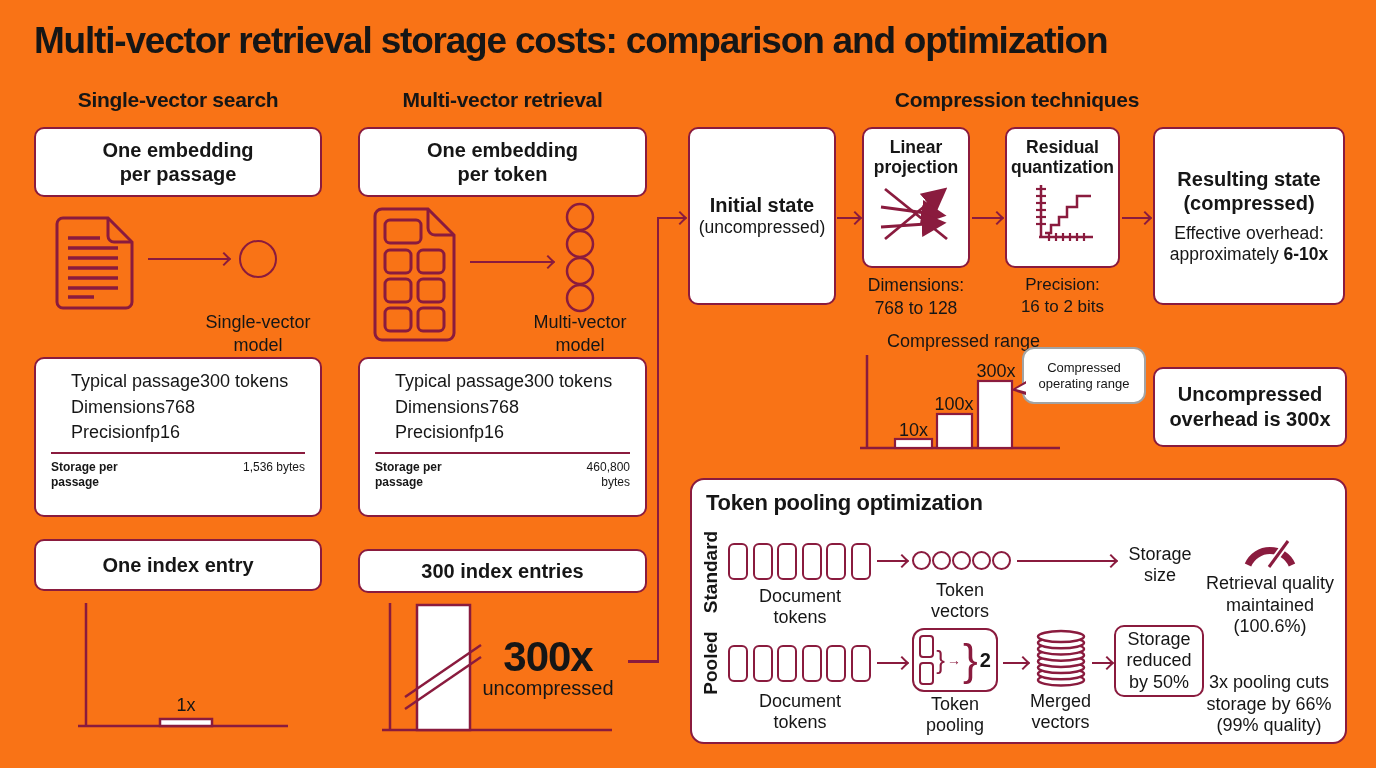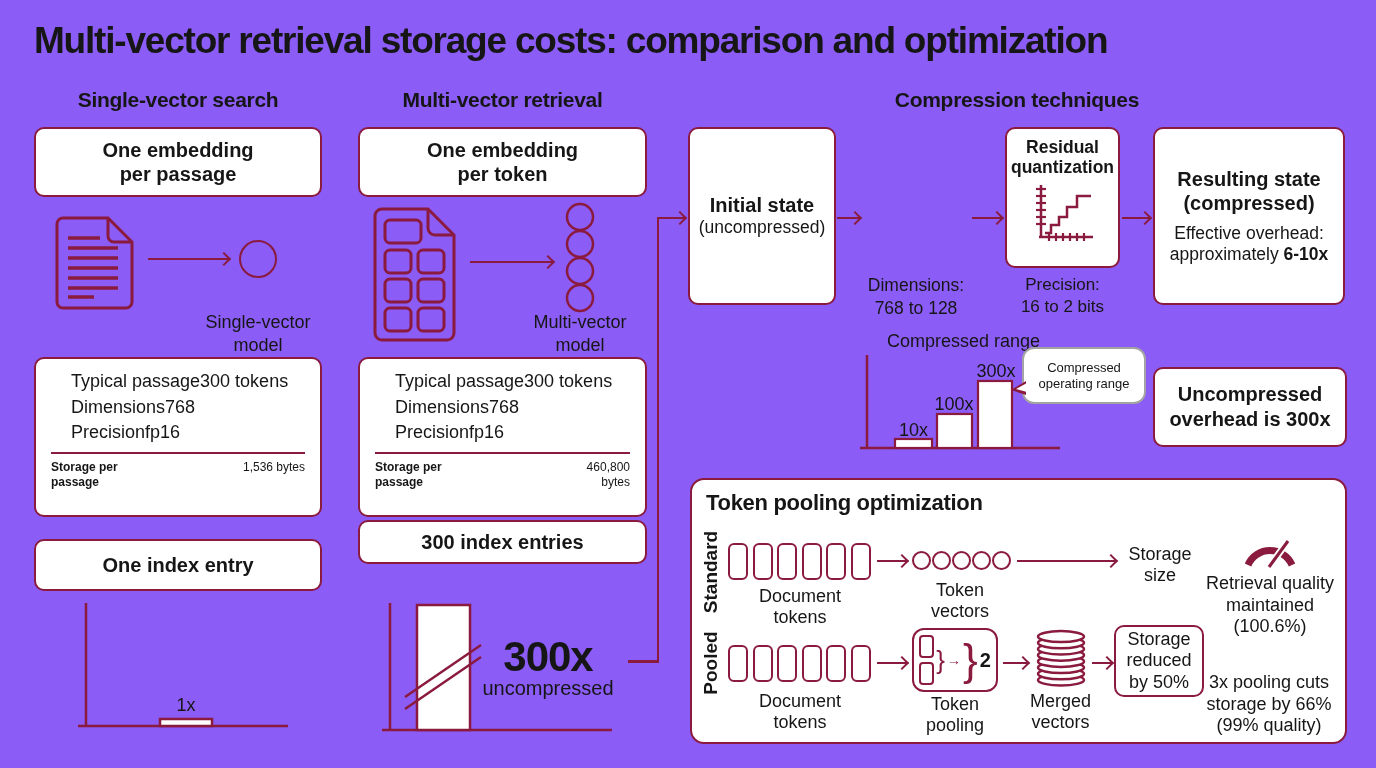--- a/index.html
+++ b/index.html
@@ -1,16 +1,16 @@
 <!DOCTYPE html>
 <html><head>
 <meta charset="utf-8">
 <style>
   html,body{margin:0;padding:0;background:#ffffff;}
-  #canvas{position:relative;width:1376px;height:768px;background:#8b5cf6;overflow:hidden;
+  #canvas{position:relative;width:1376px;height:768px;background:#f97316;overflow:hidden;
           font-family:"Liberation Sans",sans-serif;color:#161616;}
   .t{white-space:pre-line;}
   .abs{position:absolute;}
   .maroon{color:#8a1b3e;}
   .rbox{position:absolute;box-sizing:border-box;border:2.5px solid #8a1b3e;border-radius:10px;background:#fff;}
   .center-flex{display:flex;align-items:center;justify-content:center;text-align:center;}
   .col-flex{display:flex;flex-direction:column;align-items:center;justify-content:center;text-align:center;}
   .hdr{position:absolute;font-weight:bold;font-size:21px;text-align:center;letter-spacing:-0.3px;}
   .embed{font-weight:bold;font-size:20px;line-height:1.22;}
   .lbl{position:absolute;font-size:18px;line-height:1.16;text-align:center;}
@@ -151,21 +151,21 @@
     </div>
     <hr class="specrule">
     <div class="spectotal">
       <span class="tl t">Storage per
 passage</span>
       <span class="tv t">460,800
 bytes</span>
     </div>
   </div>
 
-  <div class="rbox center-flex idxbox" style="left:358px;top:520px;width:289px;height:44px;">
+  <div class="rbox center-flex idxbox" style="left:358px;top:549px;width:289px;height:44px;">
     <span class="t">300 index entries</span>
   </div>
 
   <svg class="abs" style="left:375px;top:595px;" width="245" height="140" viewBox="0 0 245 140">
     <line x1="15" y1="8" x2="15" y2="135" stroke="#8a1b3e" stroke-width="2.5"></line>
     <line x1="7" y1="135" x2="237" y2="135" stroke="#8a1b3e" stroke-width="2.5"></line>
     <rect x="42" y="10" width="53" height="125" fill="#fff" stroke="#8a1b3e" stroke-width="2.5"></rect>
     <line x1="30" y1="102" x2="106" y2="50" stroke="#8a1b3e" stroke-width="2.5"></line>
     <line x1="30" y1="114" x2="106" y2="62" stroke="#8a1b3e" stroke-width="2.5"></line>
   </svg>
@@ -176,20 +176,35 @@
   <div class="vseg" style="left:656.5px;top:217px;height:445px;"></div>
   <div class="arrow" style="left:658px;top:217px;width:26px;"></div>
 
   <div class="rbox col-flex" style="left:688px;top:127px;width:148px;height:178px;">
     <div style="font-weight:bold;font-size:20px;">Initial state</div>
     <div style="font-size:17.5px;">(uncompressed)</div>
   </div>
 
   <div class="arrow" style="left:837px;top:217px;width:22px;"></div>
 
+  <div class="rbox" style="left:862px;top:127px;width:108px;height:141px;">
+    <div class="t" style="margin-top:8px;text-align:center;font-weight:bold;font-size:17.5px;line-height:1.15;">Linear
+projection</div>
+    <svg style="display:block;margin:8px auto 0;" width="74" height="58" viewBox="0 0 74 58">
+      <defs>
+        <marker id="ah" markerWidth="9" markerHeight="9" refX="7" refY="4.5" orient="auto">
+          <path d="M0 0 L9 4.5 L0 9 Z" fill="#8a1b3e"></path>
+        </marker>
+      </defs>
+      <line x1="6" y1="4" x2="68" y2="54" stroke="#8a1b3e" stroke-width="2.8"></line>
+      <line x1="6" y1="54" x2="64" y2="6" stroke="#8a1b3e" stroke-width="2.8" marker-end="url(#ah)"></line>
+      <line x1="2" y1="22" x2="62" y2="30" stroke="#8a1b3e" stroke-width="2.8" marker-end="url(#ah)"></line>
+      <line x1="2" y1="42" x2="62" y2="38" stroke="#8a1b3e" stroke-width="2.8" marker-end="url(#ah)"></line>
+    </svg>
+  </div>
   <div class="lbl t" style="left:850px;top:274px;width:132px;font-size:17.5px;line-height:1.3;">Dimensions:
 768 to 128</div>
 
   <div class="arrow" style="left:972px;top:217px;width:29px;"></div>
 
   <div class="rbox" style="left:1005px;top:127px;width:115px;height:141px;">
     <div class="t" style="margin-top:8px;text-align:center;font-weight:bold;font-size:17.5px;line-height:1.15;">Residual
 quantization</div>
     <svg style="display:block;margin:6px auto 0;" width="68" height="60" viewBox="0 0 68 60">
       <line x1="12" y1="2" x2="12" y2="54" stroke="#8a1b3e" stroke-width="2.5"></line>

